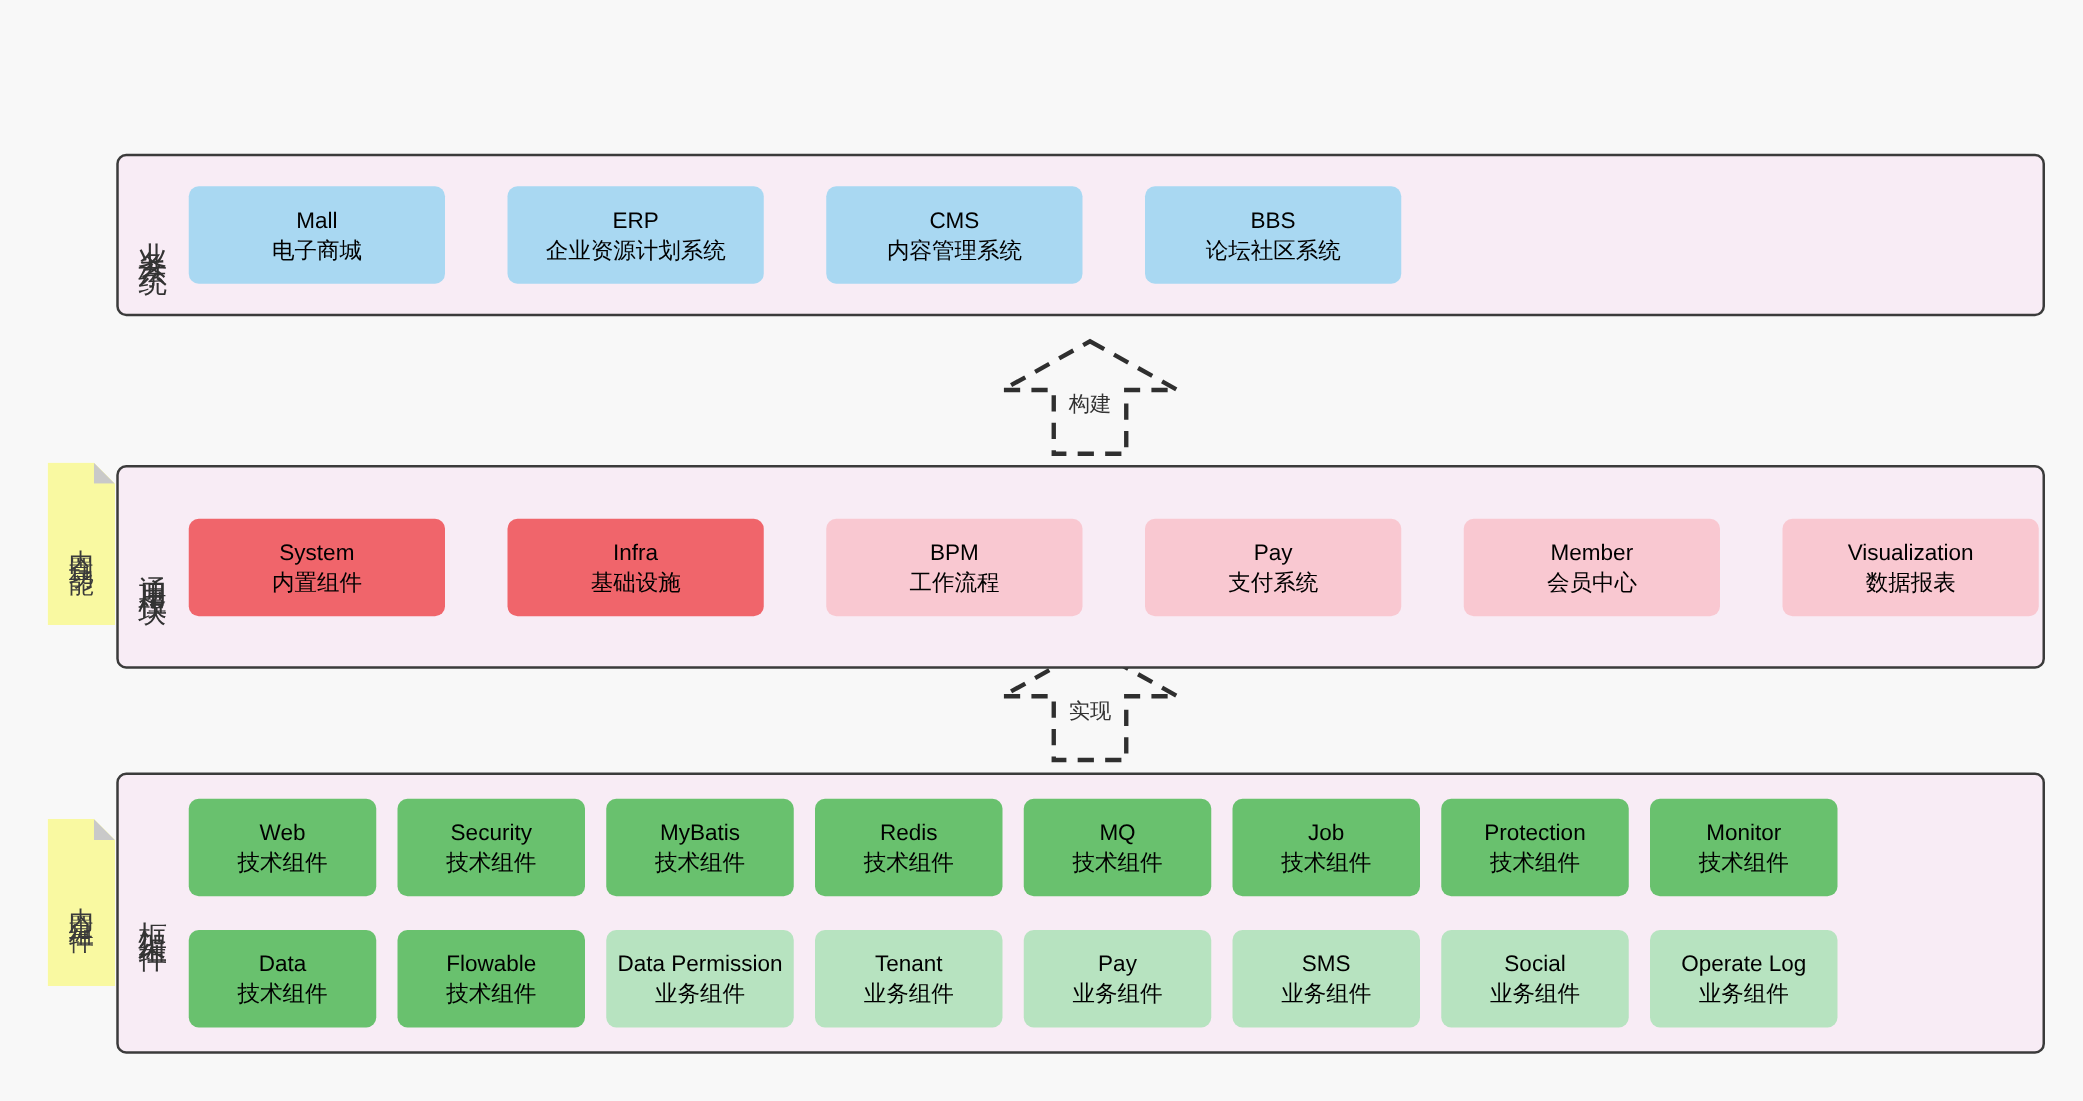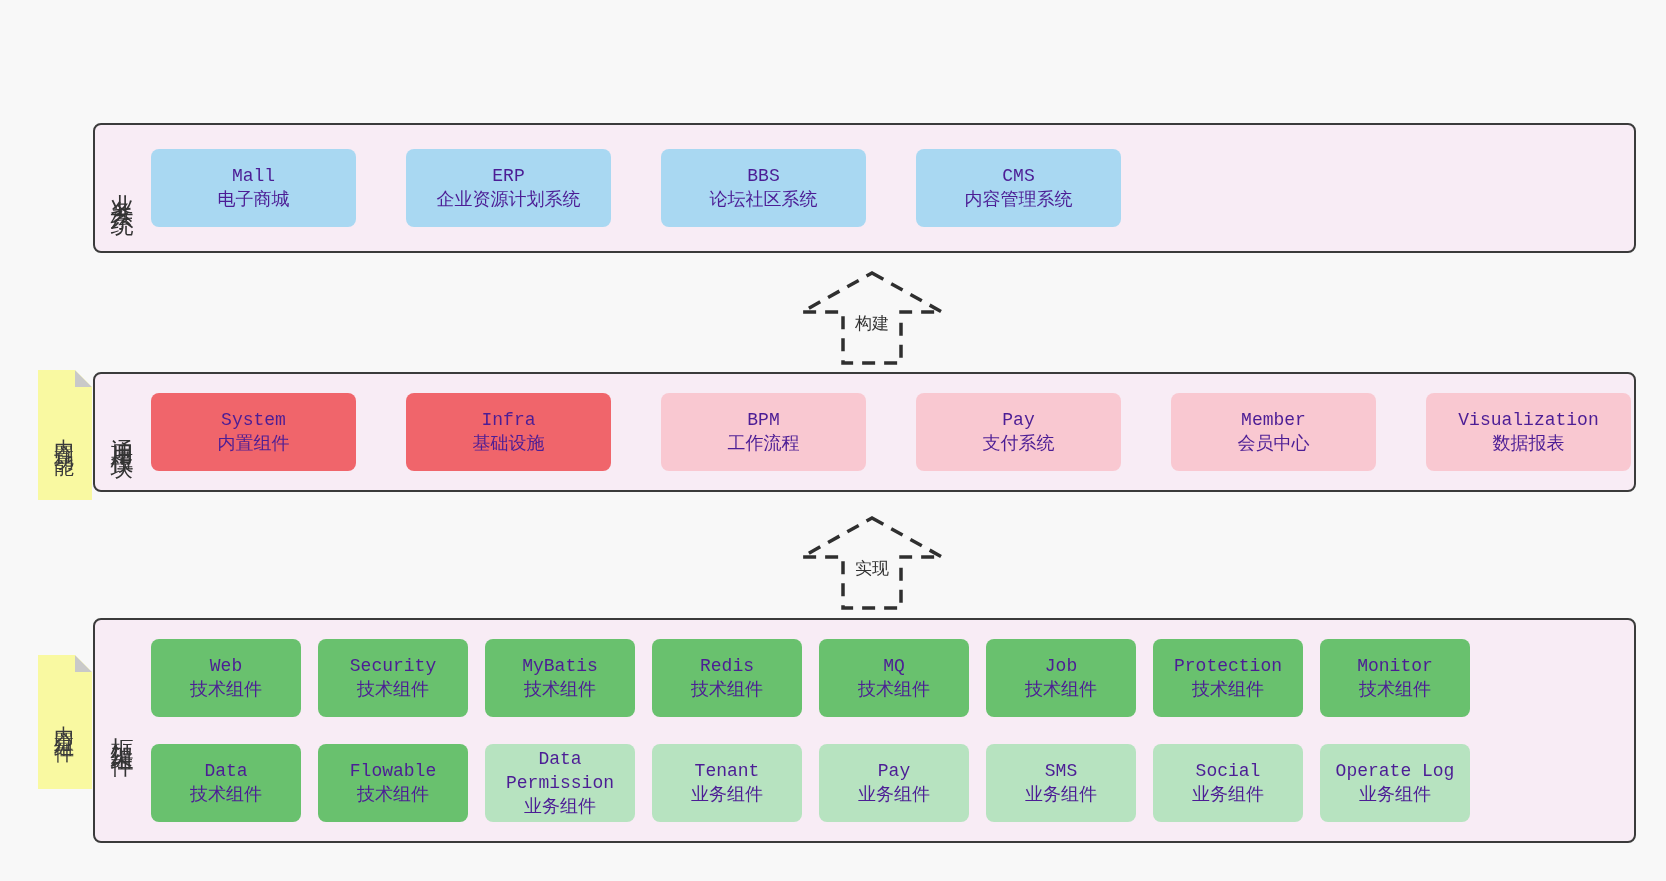--- a/index.html
+++ b/index.html
@@ -16,33 +16,33 @@
   .note .vtext { writing-mode:vertical-rl; text-orientation:upright; font-size:20px;
           letter-spacing:6px; color:#3a3a3a; }
   .note-mid { top:370px; height:130px; }
   .note-bot { top:655px; height:134px; }
 
   
   .panel { position:absolute; left:93px; width:1543px; background:#f8ecf5;
            border:2px solid #3b3b3b; border-radius:8px; z-index:2;
            display:flex; align-items:center; }
   .panel-1 { top:123px; height:130px; }
-  .panel-2 { top:372px; height:120px; }
+  .panel-2 { top:372px; height:163px; }
   .panel-3 { top:618px; height:225px; }
   .panel-label { writing-mode:vertical-rl; text-orientation:upright; font-size:23px;
            letter-spacing:6px; color:#333; width:56px; text-align:center;
            display:flex; align-items:center; justify-content:center; flex:none; }
   .boxes6 { display:flex; gap:50px; flex:1; padding-right:6px; }
   .boxes8 { display:flex; flex-direction:column; gap:27px; flex:1; }
   .row8 { display:flex; gap:17px; }
 
   
   .box { border-radius:8px; display:flex; flex-direction:column; align-items:center;
-         justify-content:center; text-align:center; color:#4c1d95; font-size:18px;
-         line-height:24px; padding:4px;font-family:Liberation Mono, monospace; }
+         justify-content:center; text-align:center; color:#000000; font-size:18px;
+         line-height:24px; padding:4px; }
   .box-lg { width:205px; height:78px; }
   .box-sm { width:150px; height:78px; }
   .v-blue { background:#a9d8f2; }
   .v-red { background:#f0656b; }
   .v-pink { background:#f9c8d1; }
   .v-green { background:#69c16e; }
   .v-lightgreen { background:#b7e3c0;justify-content:center; }
 
   
   .arrow { position:absolute; left:798px; width:148px; height:96px; z-index:1; }
@@ -71,26 +71,26 @@
     <div class="boxes6">
       <div class="box box-lg v-blue">
         <div>Mall</div>
         <div>电子商城</div>
       </div>
       <div class="box box-lg v-blue">
         <div>ERP</div>
         <div>企业资源计划系统</div>
       </div>
       <div class="box box-lg v-blue">
+        <div>CMS</div>
+        <div>内容管理系统</div>
+      </div>
+      <div class="box box-lg v-blue">
         <div>BBS</div>
         <div>论坛社区系统</div>
-      </div>
-      <div class="box box-lg v-blue">
-        <div>CMS</div>
-        <div>内容管理系统</div>
       </div>
     </div>
   </div>
 
   <svg class="arrow arrow-1" viewBox="0 0 148 96">
     <polygon points="74,3 144,42 103,42 103,93 45,93 45,42 4,42"></polygon>
     <rect x="50" y="37" width="48" height="30"></rect>
     <text x="74" y="59" text-anchor="middle">构建</text>
   </svg>
 

